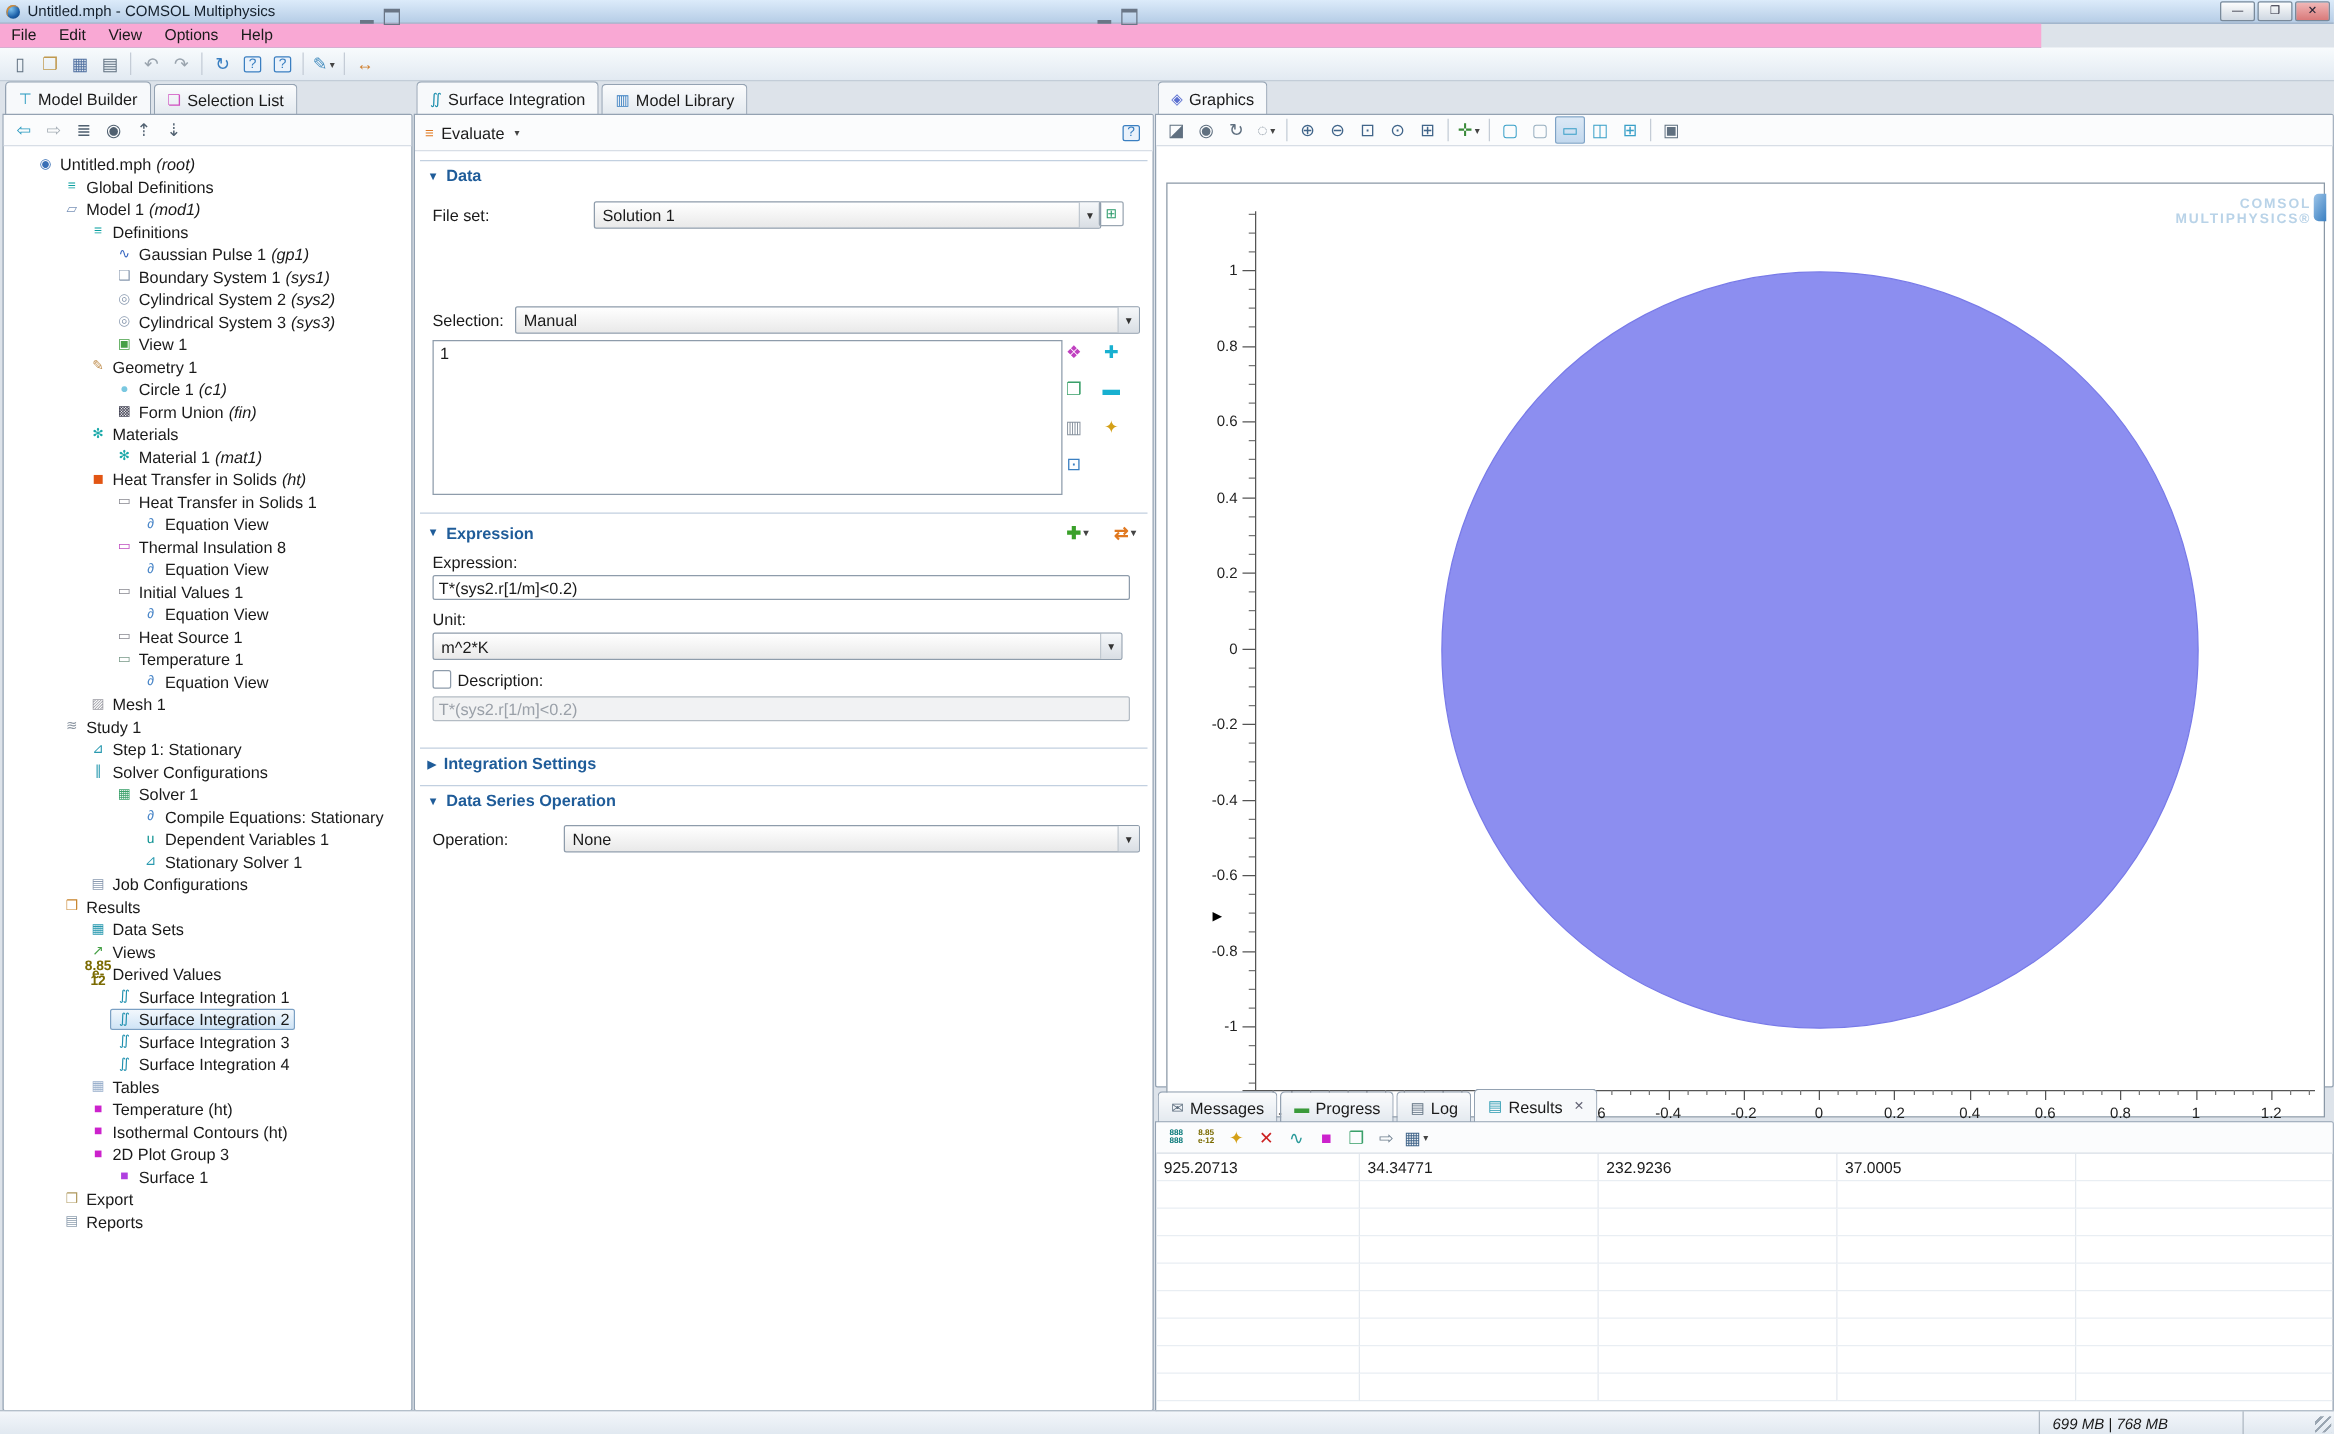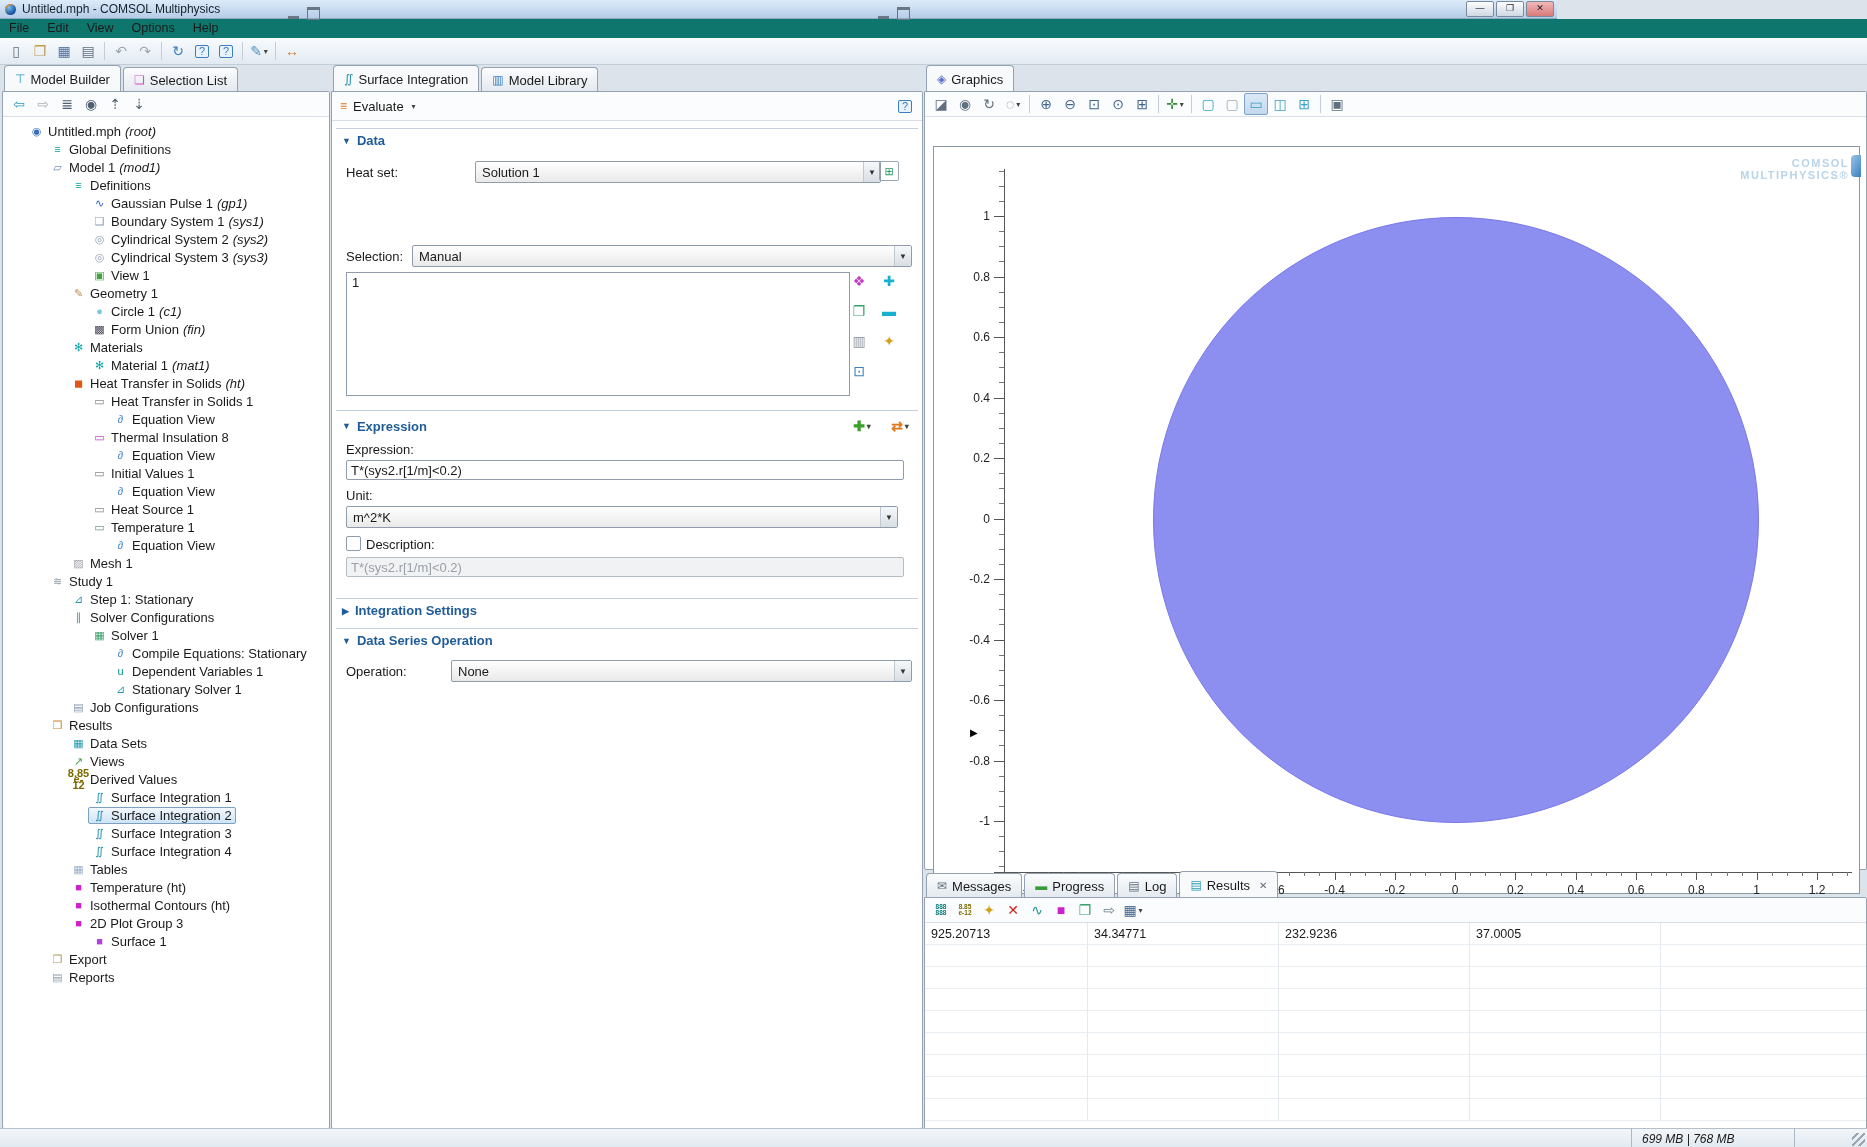--- a/index.html
+++ b/index.html
@@ -1,28 +1,28 @@
 <!DOCTYPE html>
 <html><head>
 <meta charset="utf-8">
 <style>
   html,body{margin:0;padding:0;width:1867px;height:1147px;overflow:hidden;
     font-family:"Liberation Sans",sans-serif;background:#dde3ea;font-size:13px;color:#1a1a1a;}
   .abs{position:absolute;}
   
-  #titlebar{position:absolute;left:0;top:0;width:1557px;height:18px;
+  #titlebar{position:absolute;left:0;top:0;width:1867px;height:18px;
     background:linear-gradient(#dcebfa,#b6cde6);border-bottom:1px solid #8fa8c4;display:flex;align-items:center;}
   #app-icon{width:11px;height:11px;margin:0 6px 0 5px;border-radius:50%;
     background:radial-gradient(circle at 35% 30%,#7ec3f0,#1c5fa8 60%,#0c3a70);box-shadow:1px 1px 0 #d88a30 inset;}
   #title-text{font-size:12px;color:#15202c;}
   .winbtns{position:absolute;right:3px;top:1px;display:flex;gap:2px;}
   .wbtn{width:26px;height:14px;border:1px solid #7a8a9a;border-radius:2px;
     background:linear-gradient(#fdfdfd,#cfd8e2);font-size:9px;line-height:12px;text-align:center;color:#223;}
   .wbtn.close{background:linear-gradient(#f0b8b8,#d97a7a);}
-  #menubar{position:absolute;left:0;top:19px;width:1867px;height:19px;background:#0f766e;
+  #menubar{position:absolute;left:0;top:19px;width:1633px;height:19px;background:#f9a8d4;
     display:flex;align-items:center;border-bottom:5px solid #701a75;}
   .menu-item{padding:0 9px;font-size:12.5px;height:19px;line-height:19px;}
   #main-toolbar{position:absolute;left:0;top:38px;width:1867px;height:26px;
     background:linear-gradient(#f8fbfd,#e2eaf2);border-bottom:1px solid #c3cdd8;display:flex;align-items:center;padding-left:4px;}
   
   .tbtn{min-width:22px;height:20px;display:flex;align-items:center;justify-content:center;border:1px solid transparent;border-radius:2px;}
   .tbtn.active{background:linear-gradient(#dce9f6,#c2d8ee);border-color:#7da2c6;}
   .gicon{font-size:14px;line-height:1;}
   .gicon.boxed{font-size:11px;border:1px solid #3a7fc1;border-radius:2px;padding:0 3px;background:#eaf2fb;}
   .caret{font-size:8px;color:#444;margin-left:2px;}
@@ -513,21 +513,21 @@
     <span class="gicon" style="color:#e07820;font-size:12px;">≡</span>
     <span>Evaluate</span>
     <span class="caret">▾</span>
     <span class="gicon boxed" style="color:#3a7fc1;margin-left:auto;margin-right:10px;">?</span>
   </div>
 
   <div class="shead abs" style="left:2px;right:2px;top:36px;">
     <span class="tri">▼</span>
     <span>Data</span>
   </div>
-  <span class="flabel abs" style="left:14px;top:73px;">Heat set:</span>
+  <span class="flabel abs" style="left:14px;top:73px;">File set:</span>
   <div class="combo abs" style="left:143px;top:69px;width:398px;">
     <span>Solution 1</span>
     <span class="cbtn">▼</span>
   </div>
   <div class="sbtn" style="left:547px;top:69px;border:1px solid #9aa6b2;border-radius:2px;">
     <span class="gicon" style="color:#2a9a6a;font-size:11px;">⊞</span>
   </div>
 
   <span class="flabel abs" style="left:14px;top:157px;">Selection:</span>
   <div class="combo abs" style="left:80px;top:153px;width:492px;">

